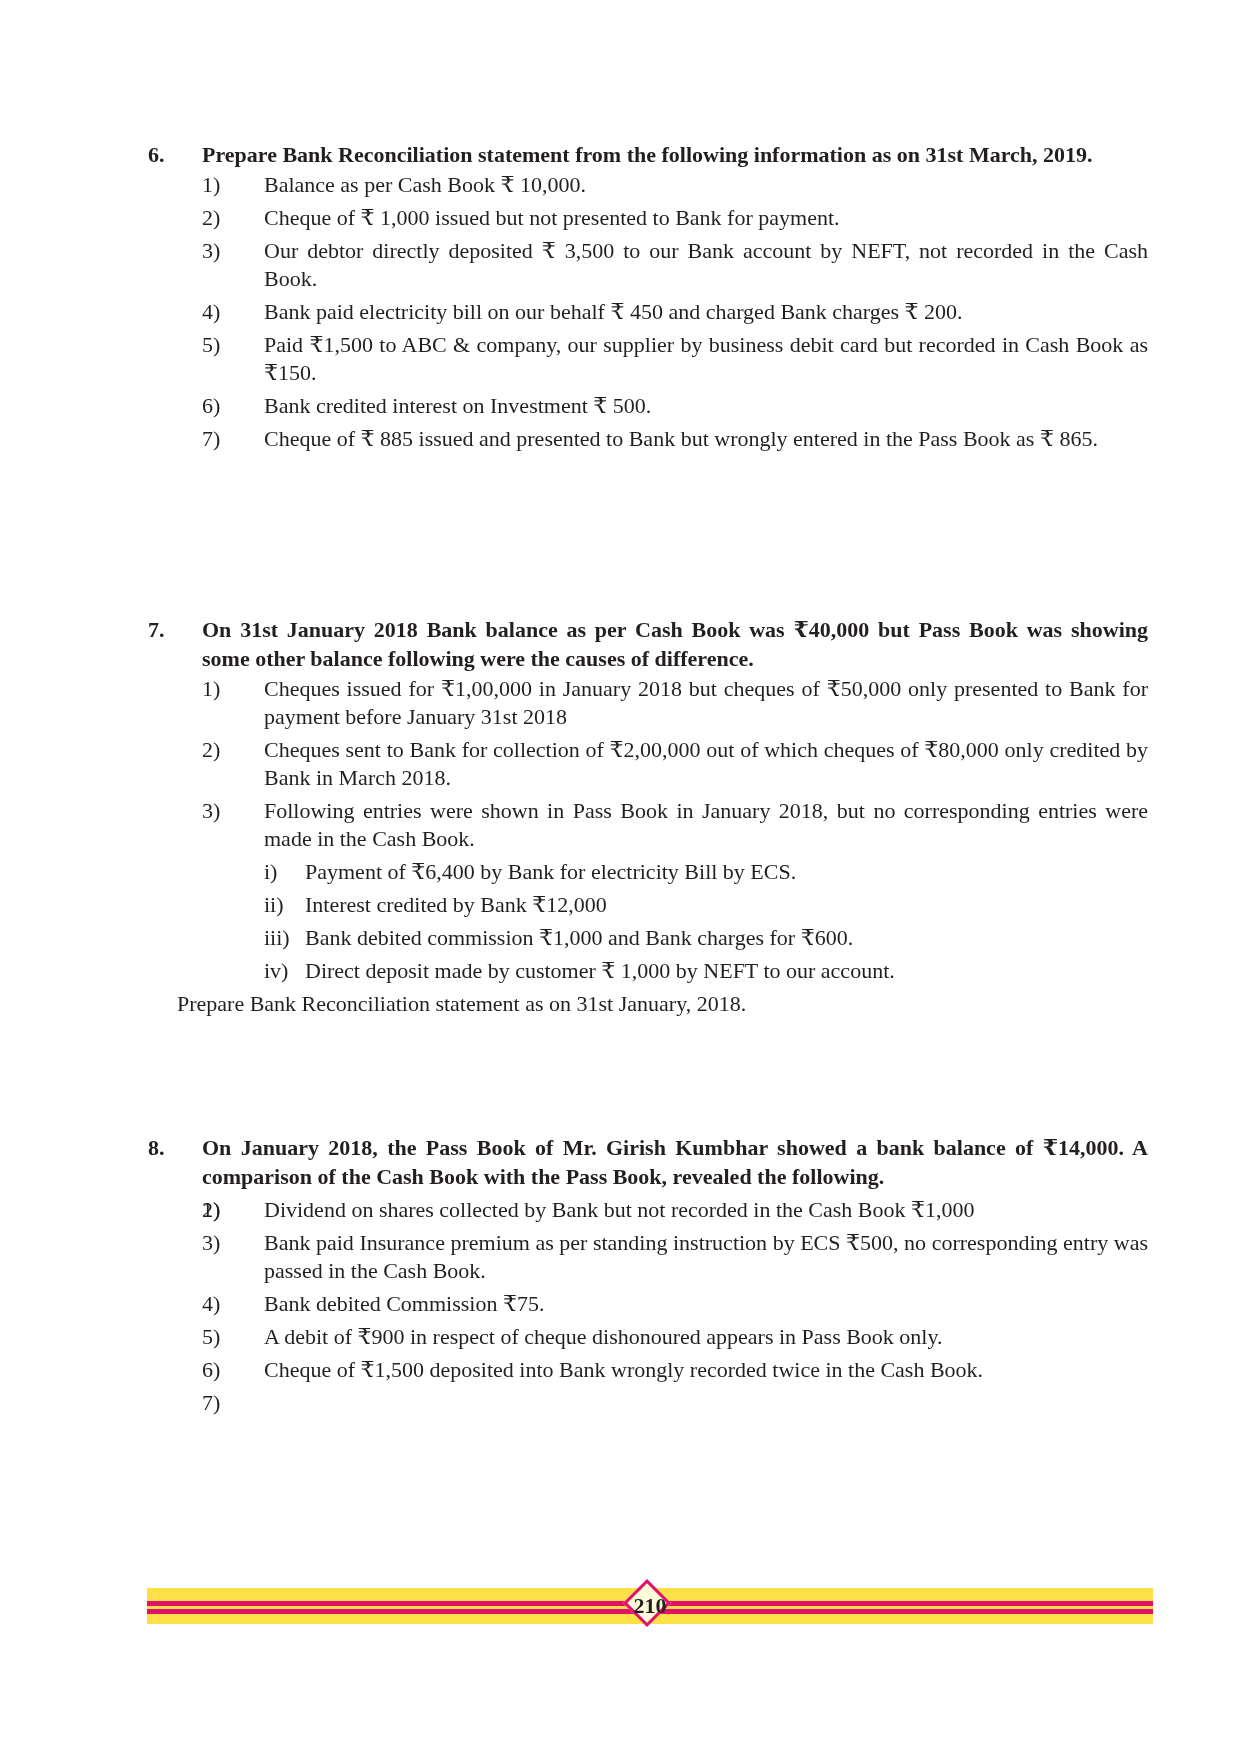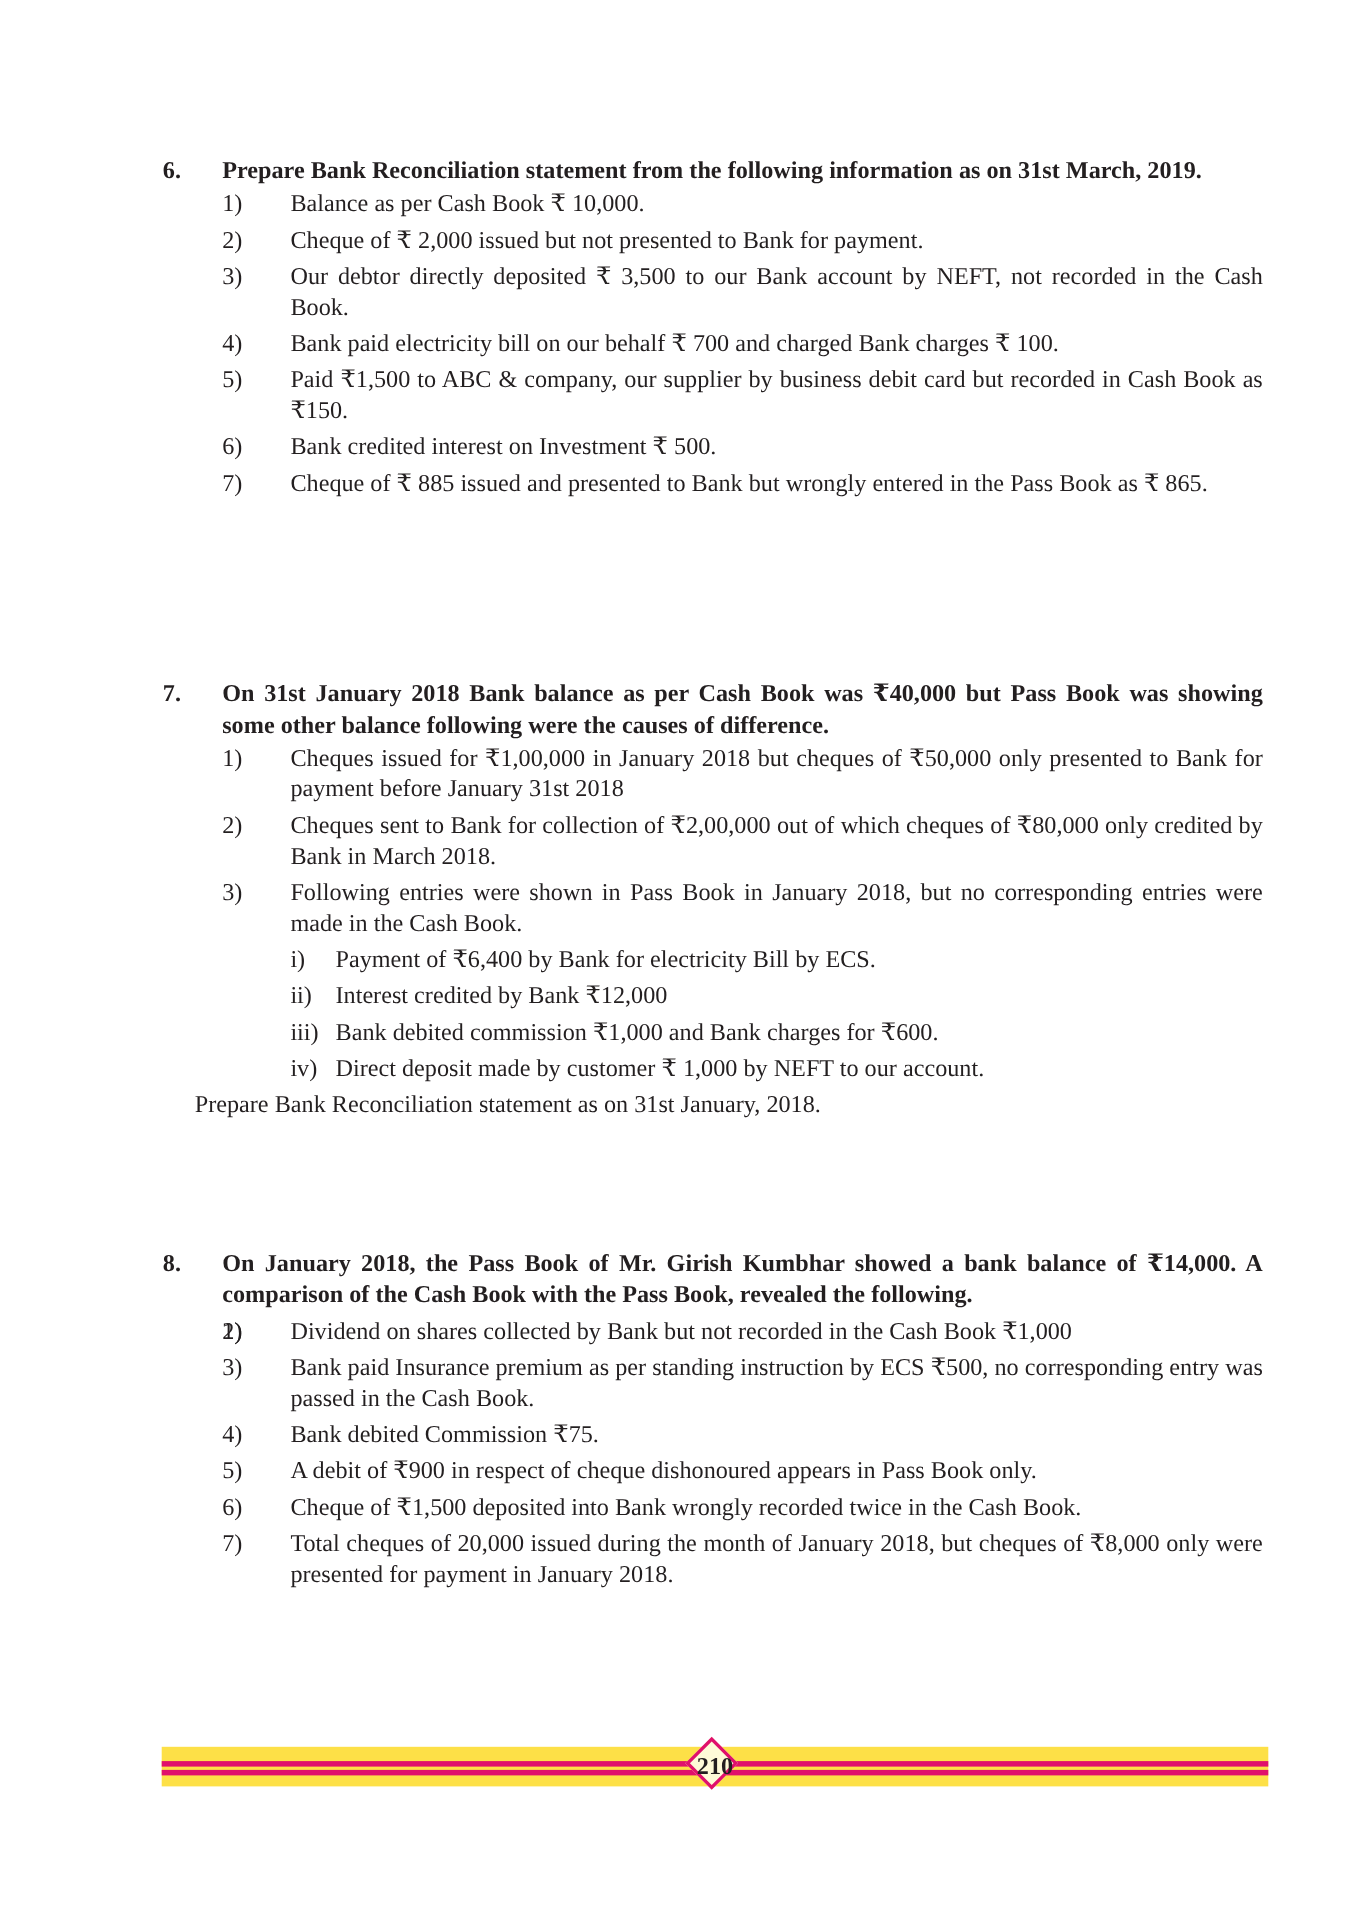--- a/index.html
+++ b/index.html
@@ -37,29 +37,29 @@
       <span class="qnum">6.</span>
       <div class="qtext">Prepare Bank Reconciliation statement from the following information as on 31st March, 2019.</div>
     </div>
     <div class="items">
       <div class="item">
           <span class="inum">1)</span>
           <div class="itext">Balance as per Cash Book ₹ 10,000.</div>
         </div>
       <div class="item">
           <span class="inum">2)</span>
-          <div class="itext">Cheque of ₹ 2,000 issued but not presented to Bank for payment.</div>
+          <div class="itext">Cheque of ₹ 1,000 issued but not presented to Bank for payment.</div>
         </div>
       <div class="item">
           <span class="inum">3)</span>
           <div class="itext">Our debtor directly deposited ₹ 3,500 to our Bank account by NEFT, not recorded in the Cash Book.</div>
         </div>
       <div class="item">
           <span class="inum">4)</span>
-          <div class="itext">Bank paid electricity bill on our behalf ₹ 700 and charged Bank charges ₹ 100.</div>
+          <div class="itext">Bank paid electricity bill on our behalf ₹ 450 and charged Bank charges ₹ 200.</div>
         </div>
       <div class="item">
           <span class="inum">5)</span>
           <div class="itext">Paid ₹1,500 to ABC &amp; company, our supplier by business debit card but recorded in Cash Book as ₹150.</div>
         </div>
       <div class="item">
           <span class="inum">6)</span>
           <div class="itext">Bank credited interest on Investment ₹ 500.</div>
         </div>
       <div class="item">
@@ -131,21 +131,20 @@
       <div class="item">
           <span class="inum">5)</span>
           <div class="itext">A debit of ₹900 in respect of cheque dishonoured appears in Pass Book only.</div>
         </div>
       <div class="item">
           <span class="inum">6)</span>
           <div class="itext">Cheque of ₹1,500 deposited into Bank wrongly recorded twice in the Cash Book.</div>
         </div>
       <div class="item">
           <span class="inum">7)</span>
-          <div class="itext">Total cheques of 20,000 issued during the month of January 2018, but cheques of ₹8,000 only were presented for payment in January 2018.</div>
         </div>
     </div>
   </div>
 
   <div class="footer">
     <div class="line1"></div>
     <div class="line2"></div>
     <div class="diamond-wrap">
       <div class="diamond"></div>
       <div class="pnum">210</div>

